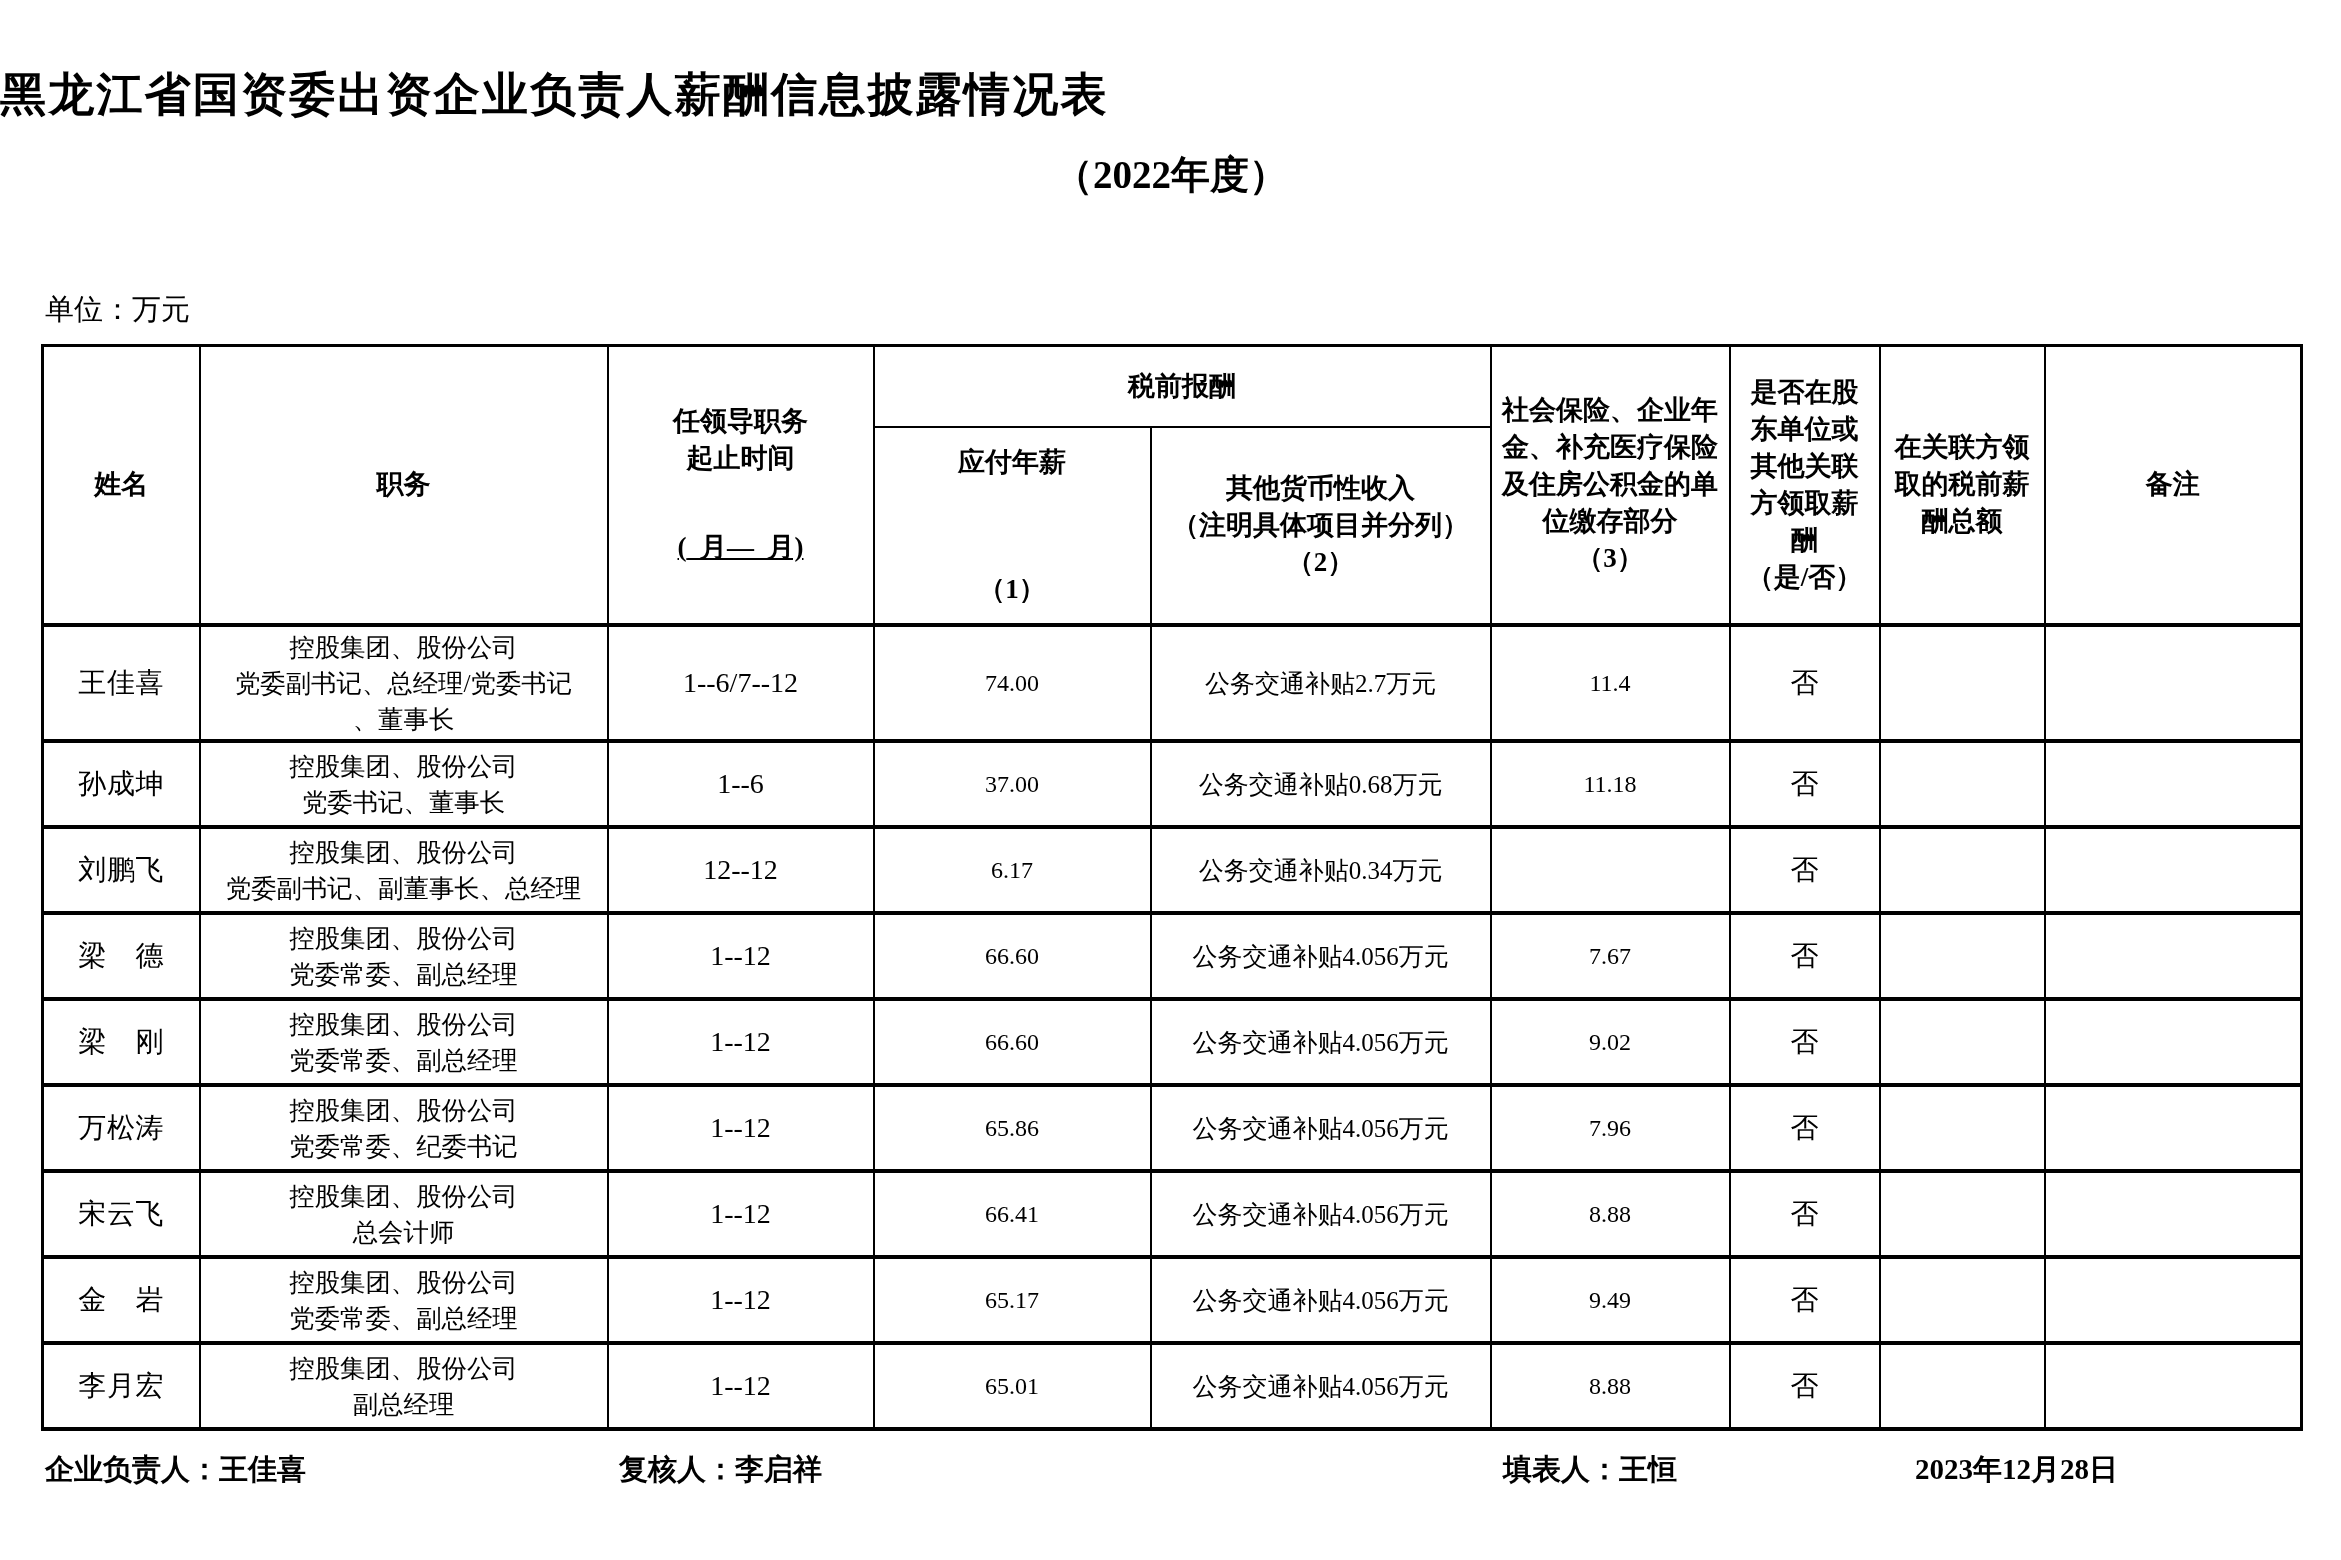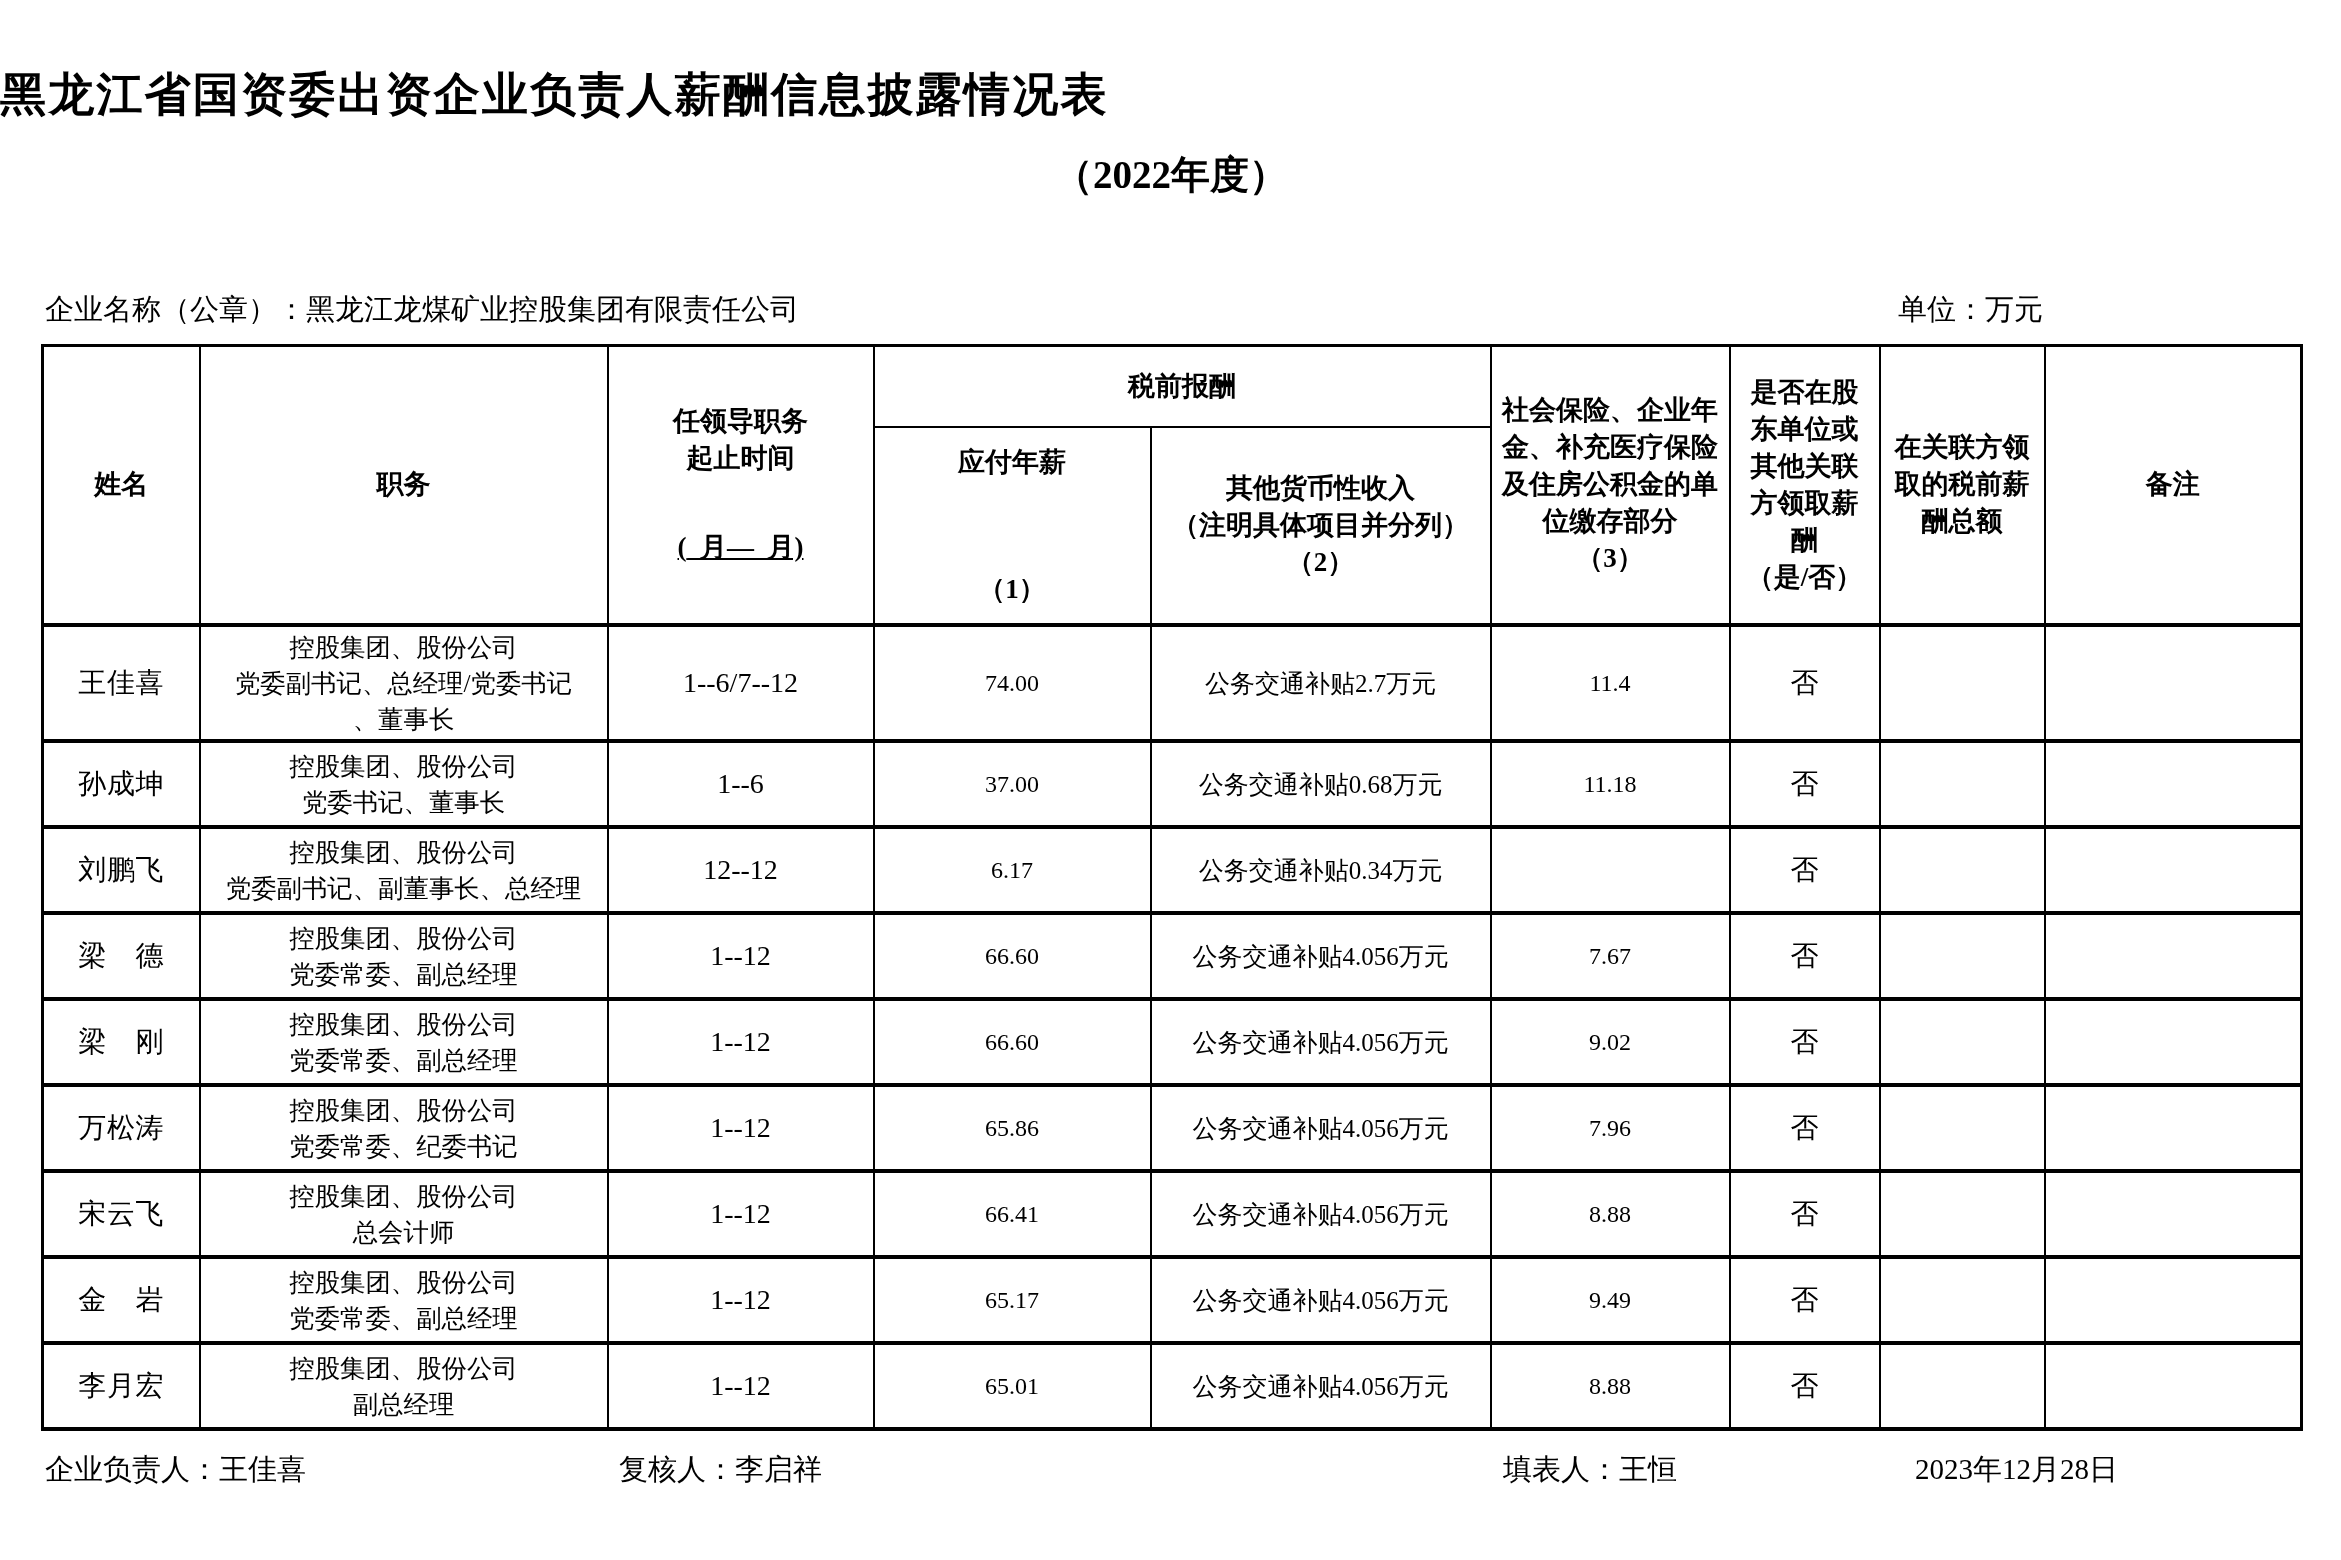--- a/index.html
+++ b/index.html
@@ -73,34 +73,33 @@
   .c-term { font-size: 28px; }
   .c-num { font-size: 24px; }
   .c-other { font-size: 25px; }
   .c-yesno { font-size: 28px; }
   .footer-row {
     position: relative;
     margin-top: 19.4px;
     height: 45px;
     font-size: 29px;
   }
-  .footer-row span { position: absolute; top: 0; white-space: nowrap; }
+  .footer-row span { position: absolute; top: 0; white-space: nowrap; font-weight: bold; }
   .f-manager { left: 45px; }
   .f-reviewer { left: 619px; }
   .f-preparer { left: 1503px; }
   .f-date { left: 1915px; text-align: center; }
 </style>
 </head>
 <body>
 
 <div class="doc-title">黑龙江省国资委出资企业负责人薪酬信息披露情况表</div>
 <div class="doc-subtitle">（2022年度）</div>
 
 <div class="meta-row">
-  <span>企业名称（公章）：黑龙江龙煤矿业控股集团有限责任公司</span>
   <span>单位：万元</span>
 </div>
 
 <table class="salary-table">
   <colgroup>
     <col style="width:157px">
       <col style="width:408px">
       <col style="width:266px">
     <col style="width:277px">
       <col style="width:340px">

